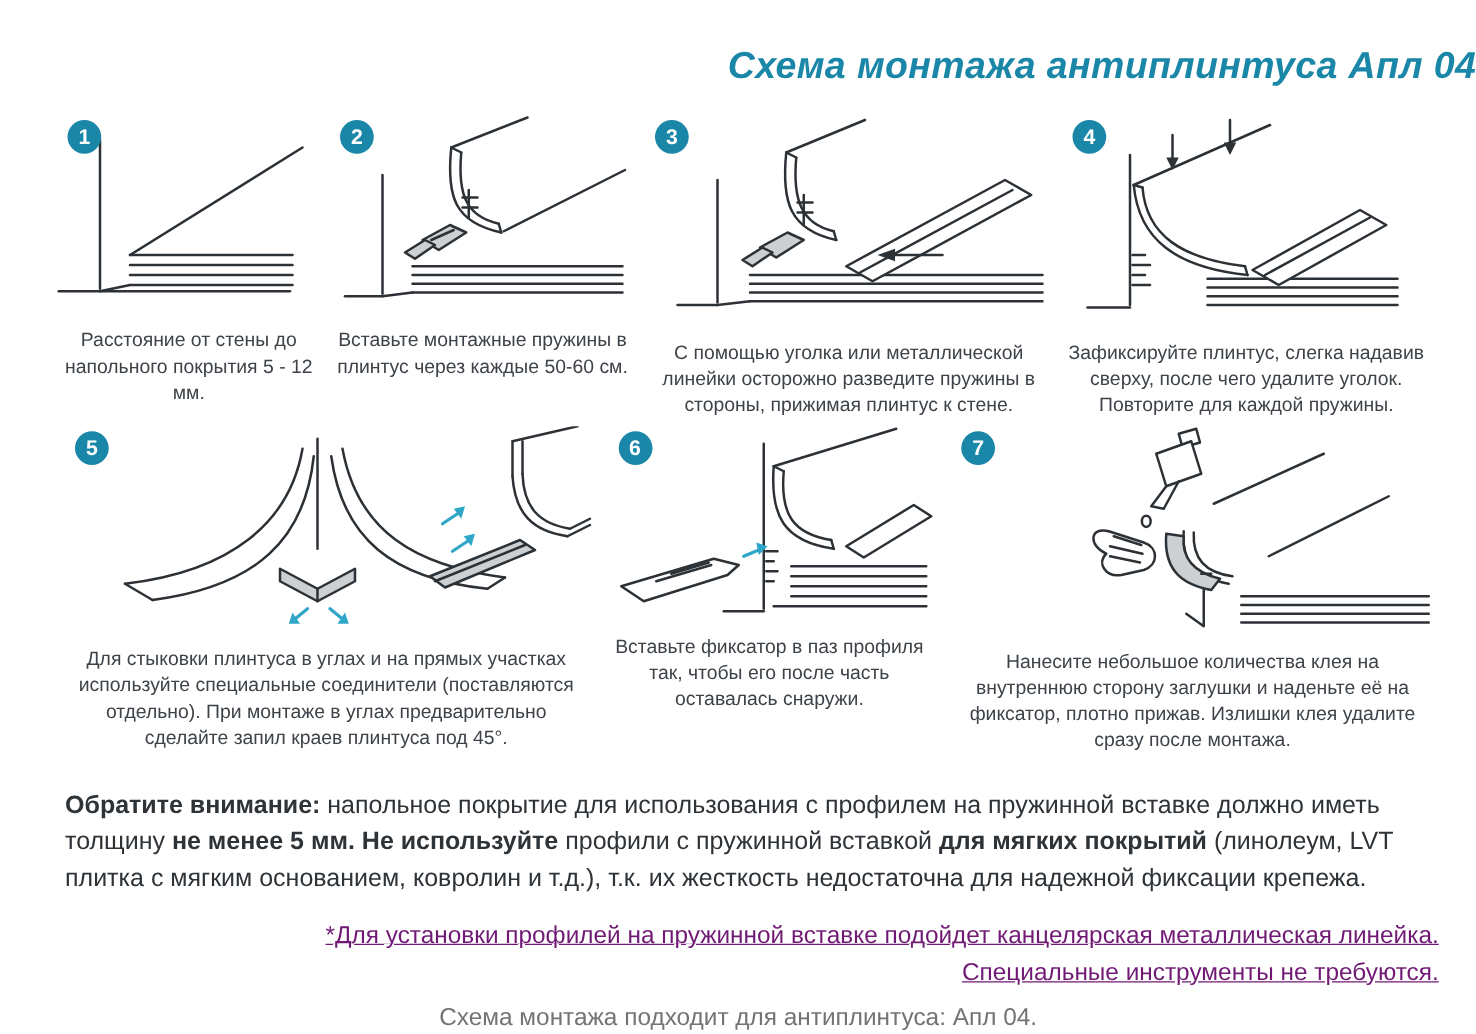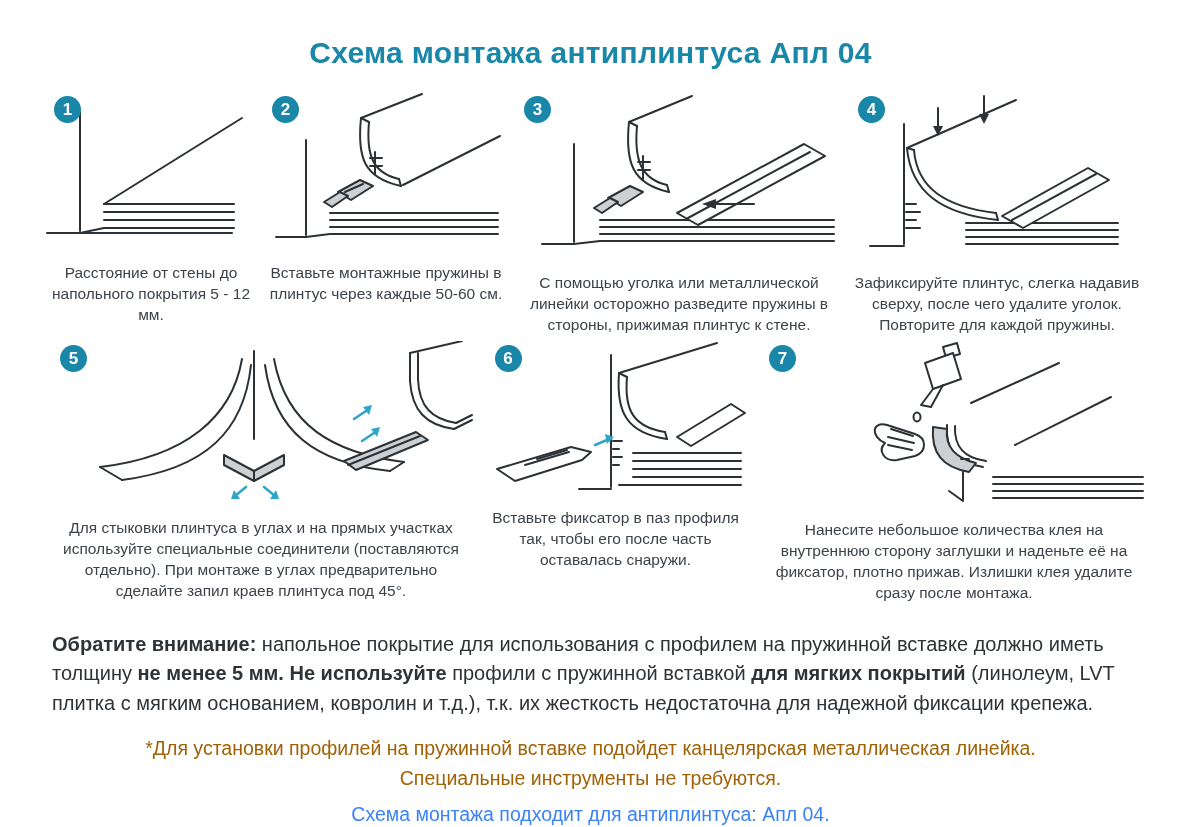--- a/index.html
+++ b/index.html
@@ -5,22 +5,22 @@
   * { box-sizing: border-box; }
   html,body { margin:0; padding:0; background:#fff; }
   body {
     width:1181px; height:827px; overflow:hidden;
     font-family:"Liberation Sans","DejaVu Sans",sans-serif;
     color:#33383d;
   }
   .page { position:relative; width:1181px; height:827px; background:#fff; }
 
   .title {
-    margin:36px 0 0; text-align:center;
-    font-size:30px; font-weight:bold; color:#1a87a8; letter-spacing:.3px;
+    margin:36px 0 0; text-align:right;
+    font-size:30px; font-weight:bold; color:#1a87a8; letter-spacing:.3px;font-style:italic;
   }
 
   .row { display:flex; justify-content:space-between; align-items:flex-start; }
   .row1 { padding:22px 42px 0 42px; }
   .row2 { padding:6px 30px 0 48px; }
 
   .step { position:relative; }
   .badge {
     position:absolute; left:12px; top:4px; width:27px; height:27px;
     border-radius:50%; background:#1a87a8; color:#fff;
@@ -40,24 +40,24 @@
   .fw  { fill:#ffffff; stroke:#2c3136; stroke-width:2; stroke-linejoin:round; }
   .fg  { fill:#ccd0d3; stroke:#2c3136; stroke-width:2; stroke-linejoin:round; }
   .df  { fill:#2c3136; stroke:none; }
   .tl  { fill:none; stroke:#2fa6c7; stroke-width:2.6; stroke-linecap:round; }
   .tf  { fill:#2fa6c7; stroke:none; }
 
   .notice {
     margin:26px 52px 16px; font-size:20px; line-height:1.48; color:#2e3338;
   }
   .footnote {
-    margin:10px 30px 0; text-align:center; font-size:19.5px; line-height:1.5; color:#a16207;
+    margin:10px 30px 0; text-align:right; font-size:19.5px; line-height:1.5; color:#701a75;text-decoration:underline;
   }
   .footer {
-    margin:10px 0 0; text-align:center; font-size:19.5px; color:#3b82f6;
+    margin:10px 0 0; text-align:center; font-size:19.5px; color:#737373;
   }
 </style>
 </head>
 <body>
 
 <div class="page">
 
   <h1 class="title">Схема монтажа антиплинтуса Апл 04</h1>
 
   <div class="row row1">

